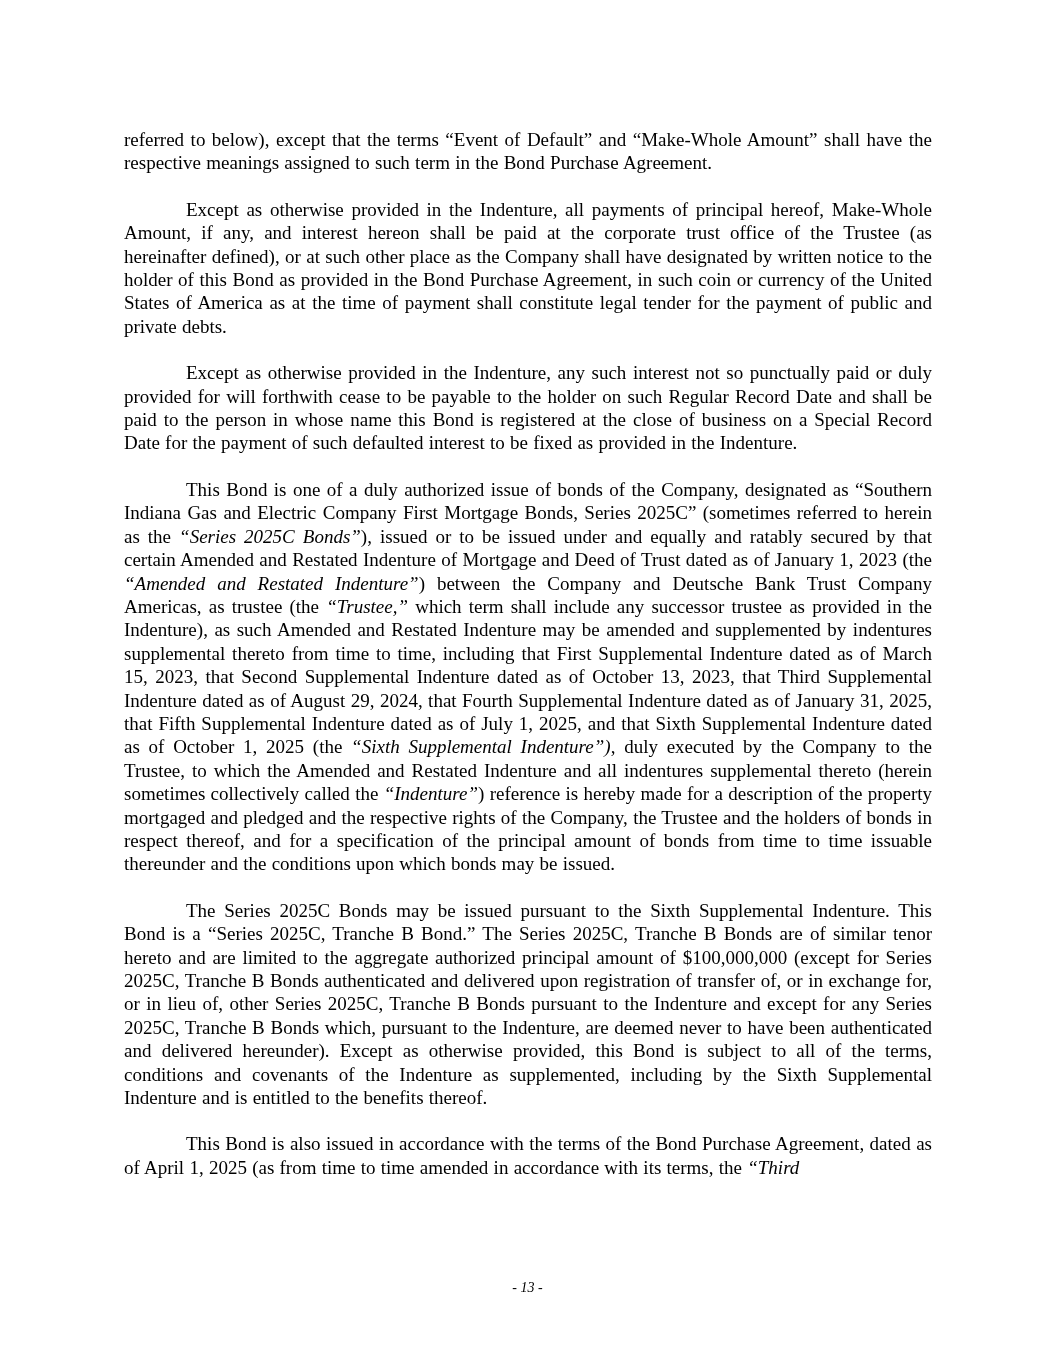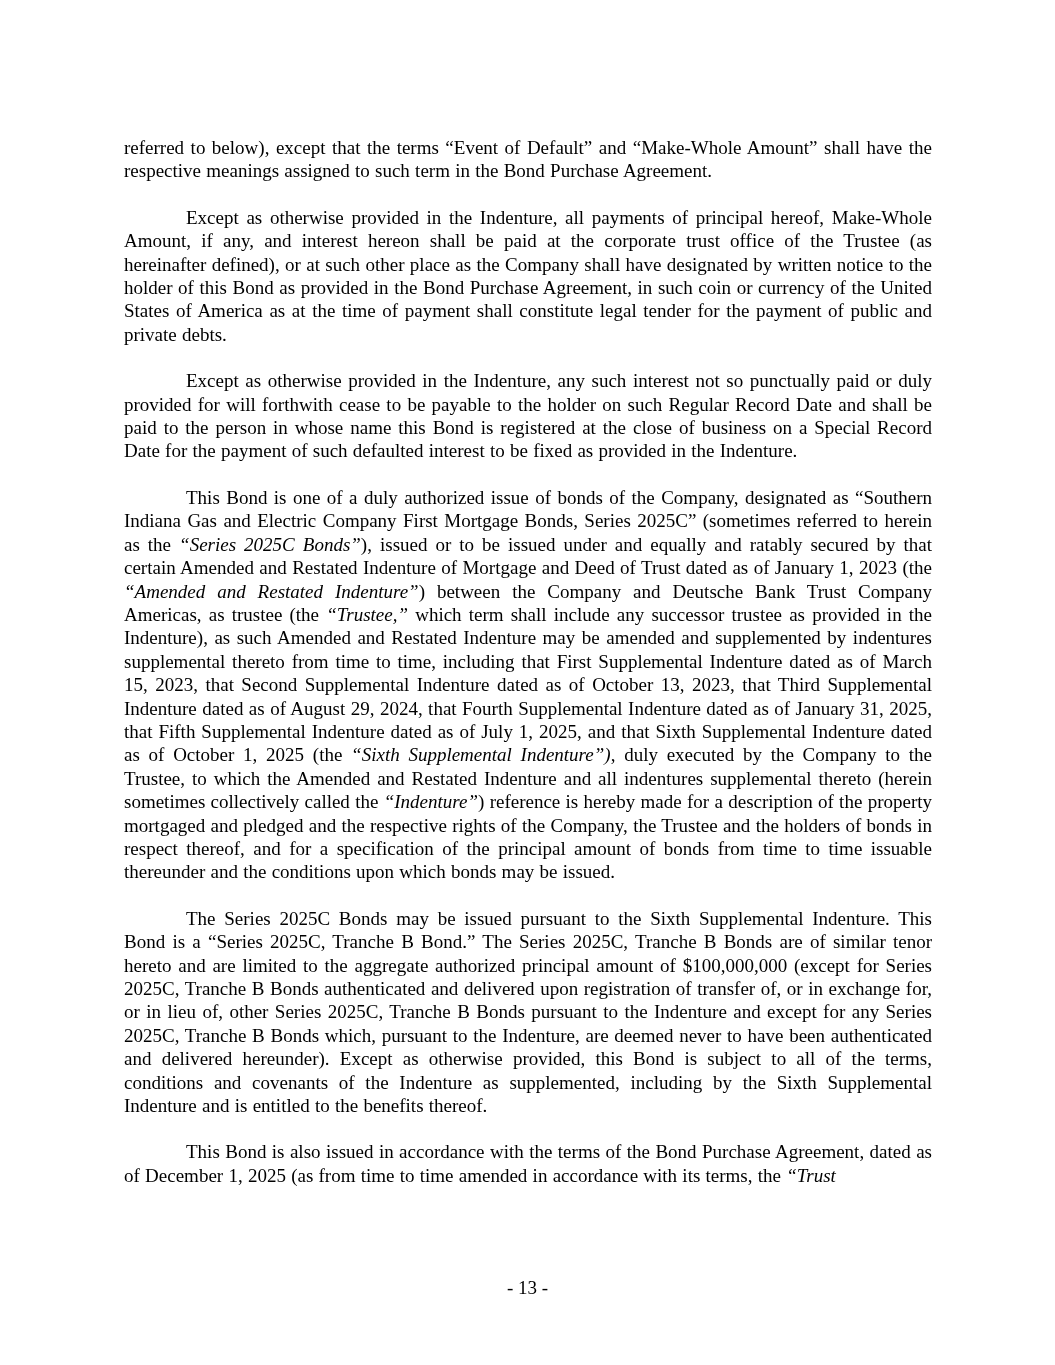--- a/index.html
+++ b/index.html
@@ -15,44 +15,45 @@
   .page {
     position: absolute;
     inset: 0;
     padding: 128px 123px 0 124px;
     background: #ffffff;
   }
   .doc-body p.para {
     font-size: 19px;
     line-height: 23.4px;
     text-align: justify;
-    margin: 8px 0 23px 0;
+    margin: 0 0 23px 0;
     word-spacing: 0.5px;
   }
   .doc-body p.para.indent {
     text-indent: 62px;
   }
   .doc-body em {
   }
   .footer {
     position: absolute;
     left: 0;
     right: 0;
     top: 1276px;
     text-align: center;
-    font-size: 19px;
+    font-size: 14px;
     line-height: 23.4px;
+    font-style: italic;
   }
 </style>
 </head>
 <body>
 
 <div class="page">
   <div class="doc-body">
       <p class="para"><span>referred to below), except that the terms “Event of Default” and “Make-Whole Amount” shall have the respective meanings assigned to such term in the Bond Purchase Agreement.</span></p>
       <p class="para indent"><span>Except as otherwise provided in the Indenture, all payments of principal hereof, Make-Whole Amount, if any, and interest hereon shall be paid at the corporate trust office of the Trustee (as hereinafter defined), or at such other place as the Company shall have designated by written notice to the holder of this Bond as provided in the Bond Purchase Agreement, in such coin or currency of the United States of America as at the time of payment shall constitute legal tender for the payment of public and private debts.</span></p>
       <p class="para indent"><span>Except as otherwise provided in the Indenture, any such interest not so punctually paid or duly provided for will forthwith cease to be payable to the holder on such Regular Record Date and shall be paid to the person in whose name this Bond is registered at the close of business on a Special Record Date for the payment of such defaulted interest to be fixed as provided in the Indenture.</span></p>
       <p class="para indent"><span>This Bond is one of a duly authorized issue of bonds of the Company, designated as “Southern Indiana Gas and Electric Company First Mortgage Bonds, Series 2025C” (sometimes referred to herein as the </span><em>“Series 2025C Bonds”</em><span>), issued or to be issued under and equally and ratably secured by that certain Amended and Restated Indenture of Mortgage and Deed of Trust dated as of January 1, 2023 (the </span><em>“Amended and Restated Indenture”</em><span>) between the Company and Deutsche Bank Trust Company Americas, as trustee (the </span><em>“Trustee,”</em><span> which term shall include any successor trustee as provided in the Indenture), as such Amended and Restated Indenture may be amended and supplemented by indentures supplemental thereto from time to time, including that First Supplemental Indenture dated as of March 15, 2023, that Second Supplemental Indenture dated as of October 13, 2023, that Third Supplemental Indenture dated as of August 29, 2024, that Fourth Supplemental Indenture dated as of January 31, 2025, that Fifth Supplemental Indenture dated as of July 1, 2025, and that Sixth Supplemental Indenture dated as of October 1, 2025 (the </span><em>“Sixth Supplemental Indenture”)</em><span>, duly executed by the Company to the Trustee, to which the Amended and Restated Indenture and all indentures supplemental thereto (herein sometimes collectively called the </span><em>“Indenture”</em><span>) reference is hereby made for a description of the property mortgaged and pledged and the respective rights of the Company, the Trustee and the holders of bonds in respect thereof, and for a specification of the principal amount of bonds from time to time issuable thereunder and the conditions upon which bonds may be issued.</span></p>
       <p class="para indent"><span>The Series 2025C Bonds may be issued pursuant to the Sixth Supplemental Indenture.  This Bond is a “Series 2025C, Tranche B Bond.”  The Series 2025C, Tranche B Bonds are of similar tenor hereto and are limited to the aggregate authorized principal amount of $100,000,000 (except for Series 2025C, Tranche B Bonds authenticated and delivered upon registration of transfer of, or in exchange for, or in lieu of, other Series 2025C, Tranche B Bonds pursuant to the Indenture and except for any Series 2025C, Tranche B Bonds which, pursuant to the Indenture, are deemed never to have been authenticated and delivered hereunder).  Except as otherwise provided, this Bond is subject to all of the terms, conditions and covenants of the Indenture as supplemented, including by the Sixth Supplemental Indenture and is entitled to the benefits thereof.</span></p>
-      <p class="para indent"><span>This Bond is also issued in accordance with the terms of the Bond Purchase Agreement, dated as of December 1, 2025 (as from time to time amended in accordance with its terms, the </span><em>“Trust</em></p>
+      <p class="para indent"><span>This Bond is also issued in accordance with the terms of the Bond Purchase Agreement, dated as of April 1, 2025 (as from time to time amended in accordance with its terms, the </span><em>“Third</em></p>
     </div>
   <div class="footer">- 13 -</div>
 </div>
 
 </body></html>

